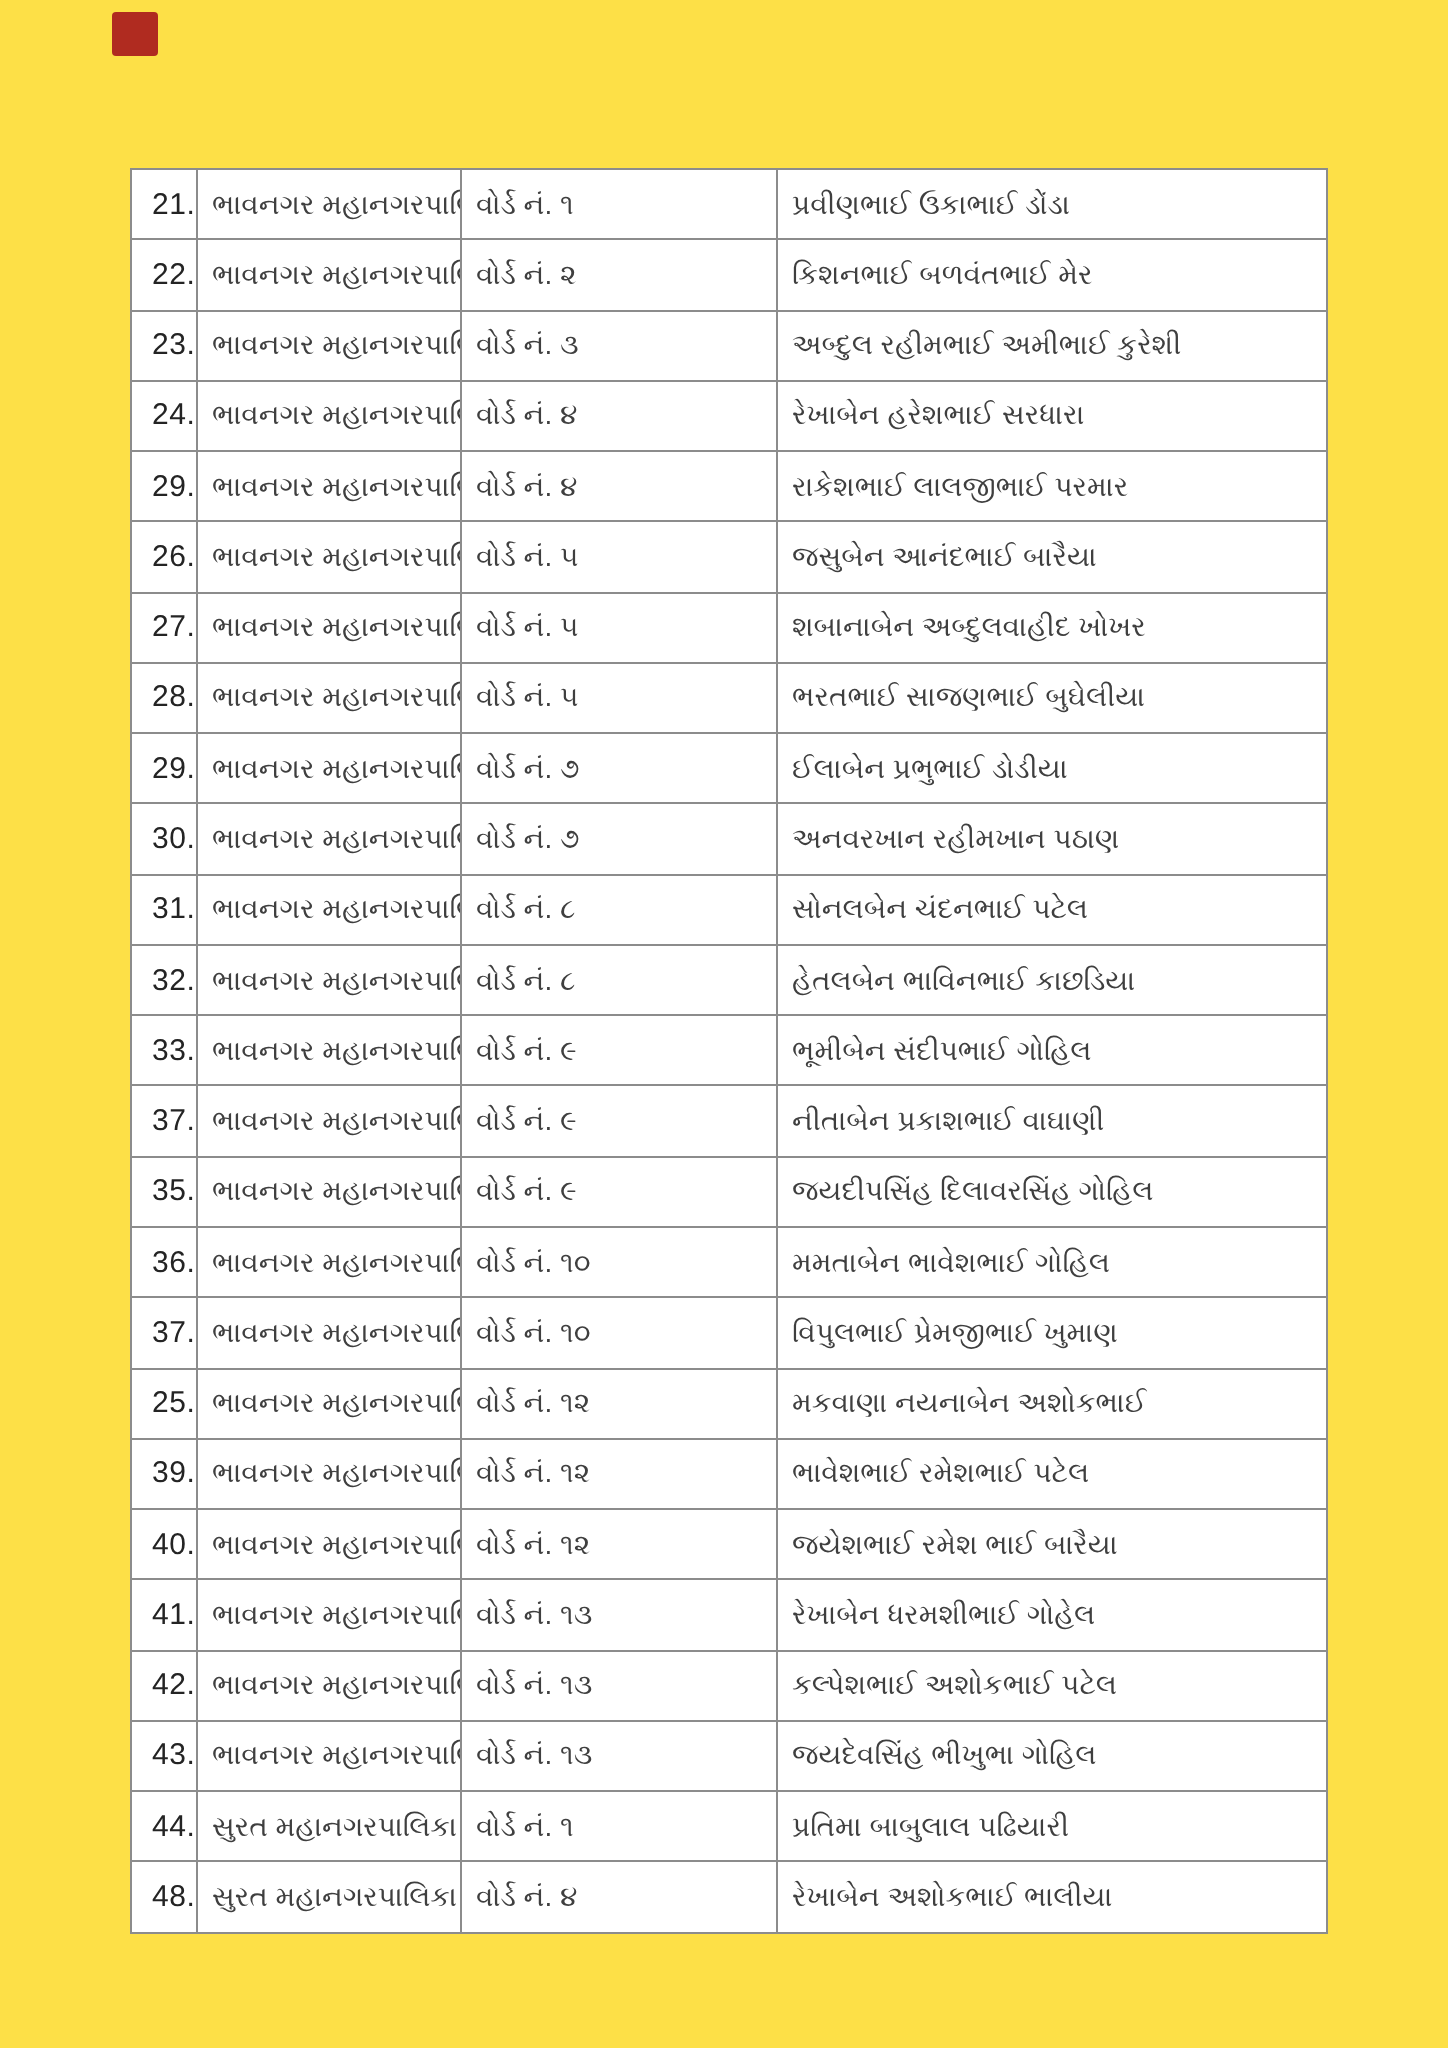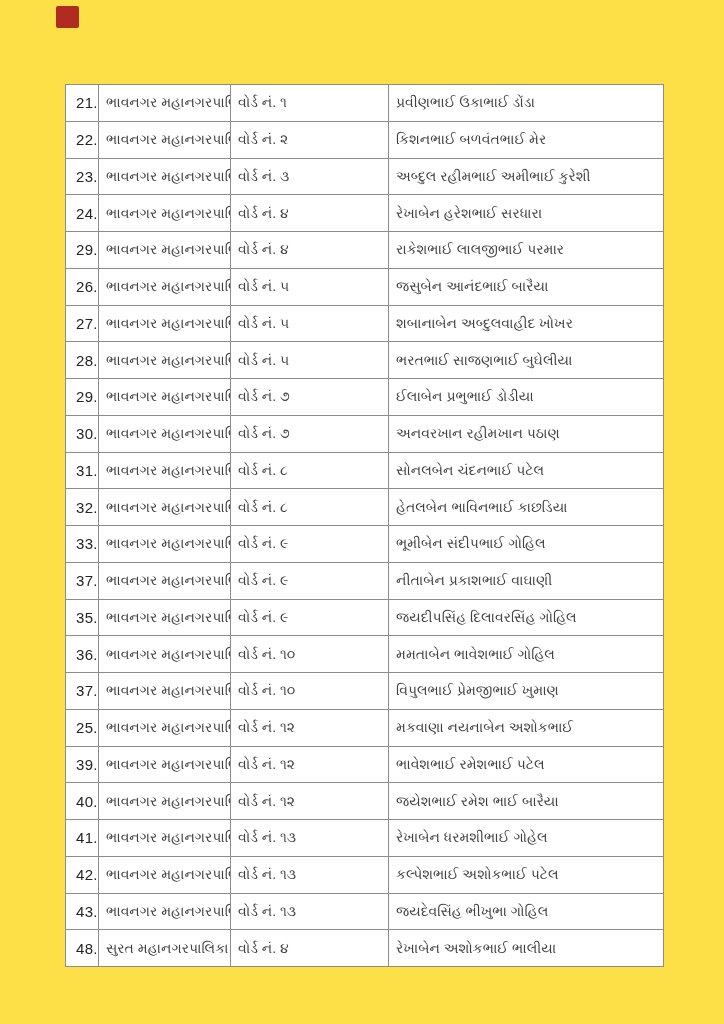--- a/index.html
+++ b/index.html
@@ -199,20 +199,26 @@
           <td class="guj">વોર્ડ નં. ૧૩</td>
           <td class="guj">કલ્પેશભાઈ અશોકભાઈ પટેલ</td>
         </tr>
         <tr>
           <td class="sr">43.</td>
           <td class="guj">ભાવનગર મહાનગરપાલિકા</td>
           <td class="guj">વોર્ડ નં. ૧૩</td>
           <td class="guj">જયદેવસિંહ ભીખુભા ગોહિલ</td>
         </tr>
         <tr>
+          <td class="sr">44.</td>
+          <td class="guj">સુરત મહાનગરપાલિકા</td>
+          <td class="guj">વોર્ડ નં. ૧</td>
+          <td class="guj">પ્રતિમા બાબુલાલ પઢિયારી</td>
+        </tr>
+        <tr>
           <td class="sr">48.</td>
           <td class="guj">સુરત મહાનગરપાલિકા</td>
           <td class="guj">વોર્ડ નં. ૪</td>
           <td class="guj">રેખાબેન અશોકભાઈ ભાલીયા</td>
         </tr>
       </tbody>
   </table>
 
 </div>
 

